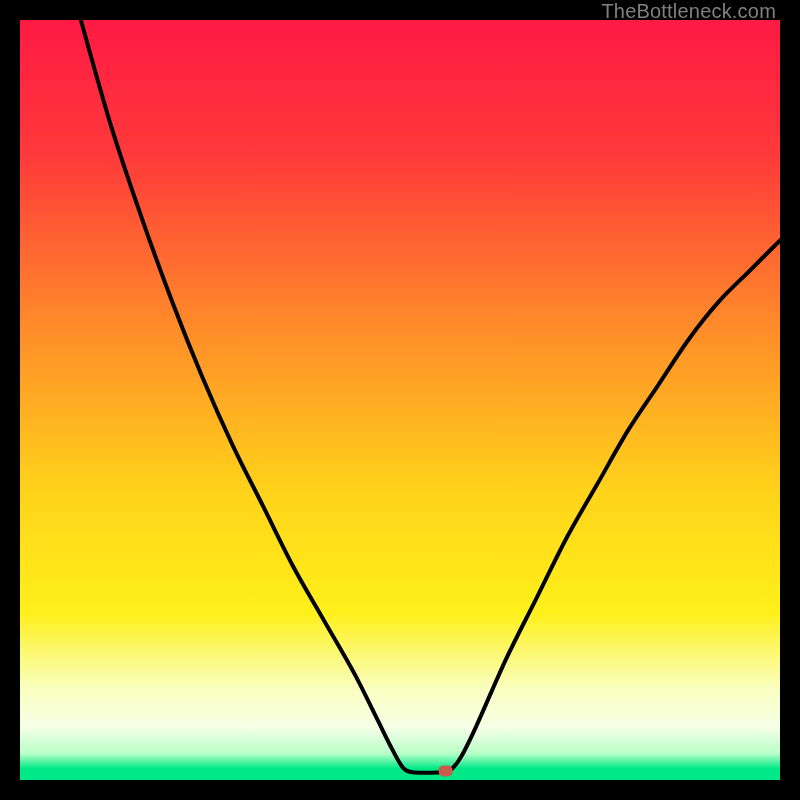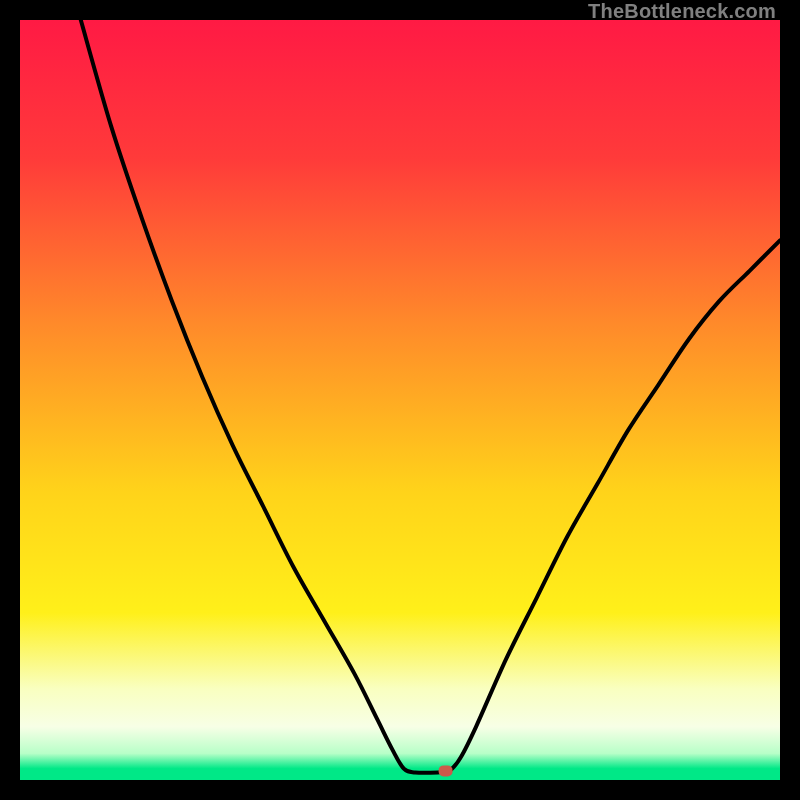--- a/index.html
+++ b/index.html
@@ -18,21 +18,21 @@
     width: 760px;
     height: 760px;
     background: #000;
   }
   .watermark {
     position: absolute;
     top: 0px;
     right: 24px;
     color: #808080;
     font-size: 20px;
-    font-weight: 700;
+    font-weight: 400;
     letter-spacing: 0.2px;
     z-index: 10;
   }
   svg {
     display: block;
   }
 </style>
 </head>
 <body>
 

